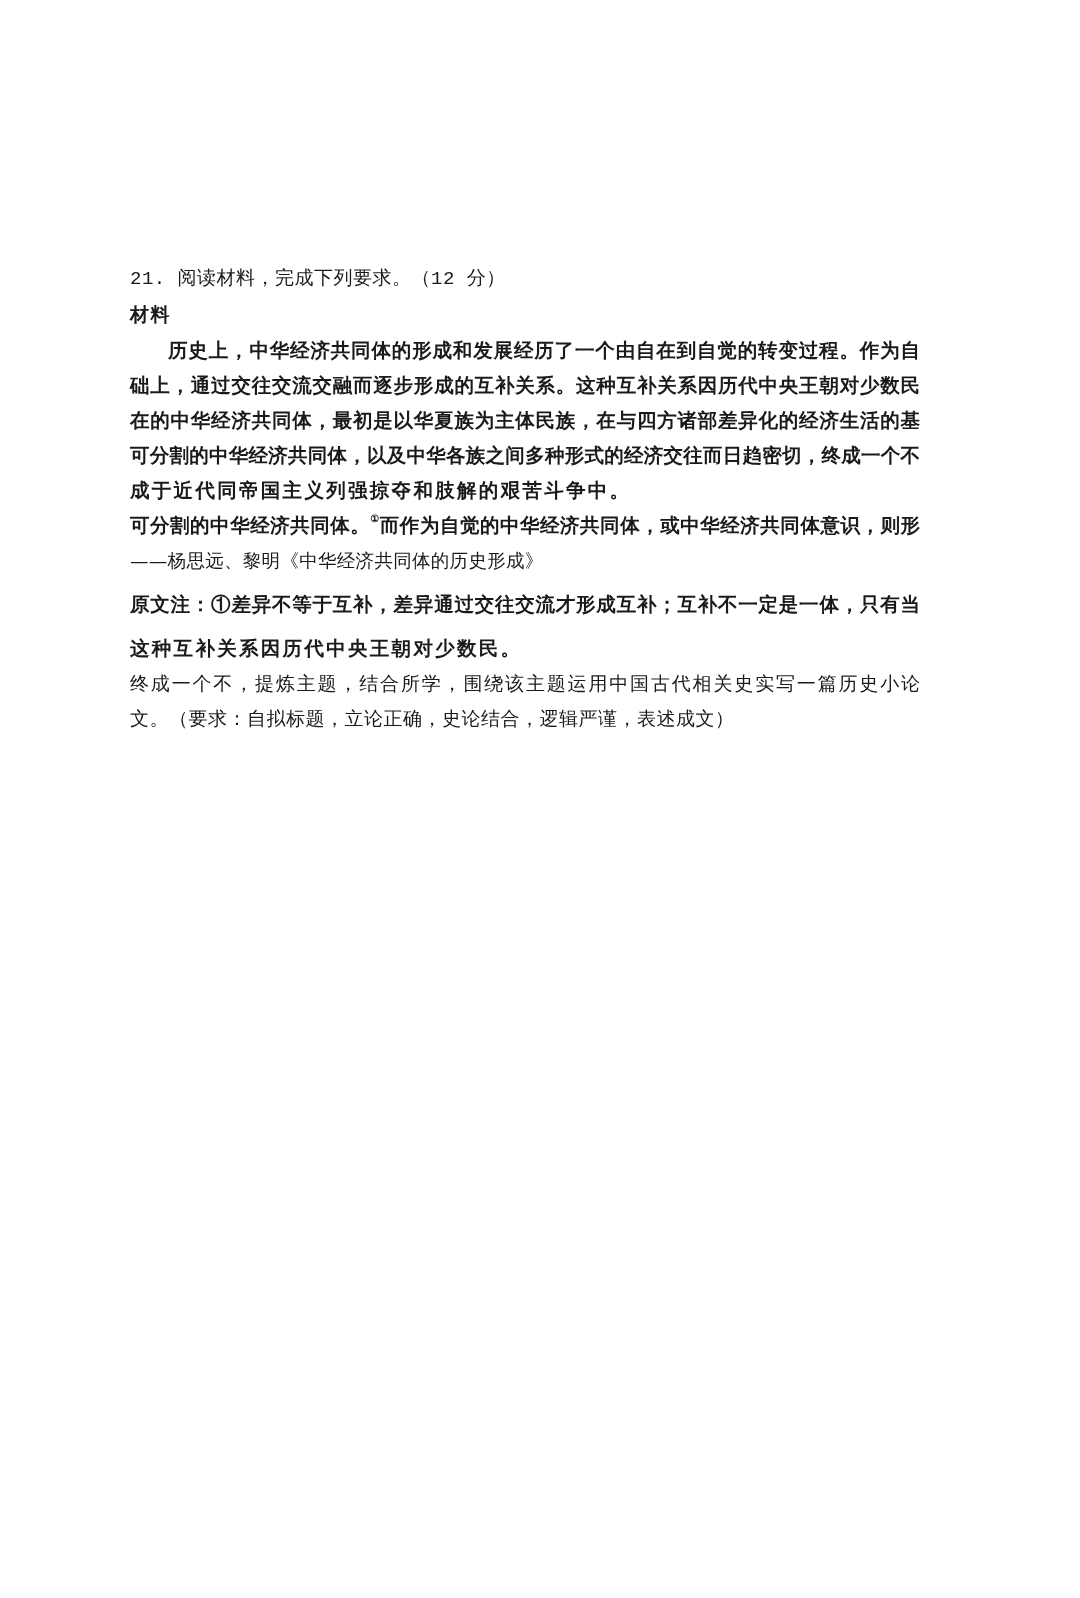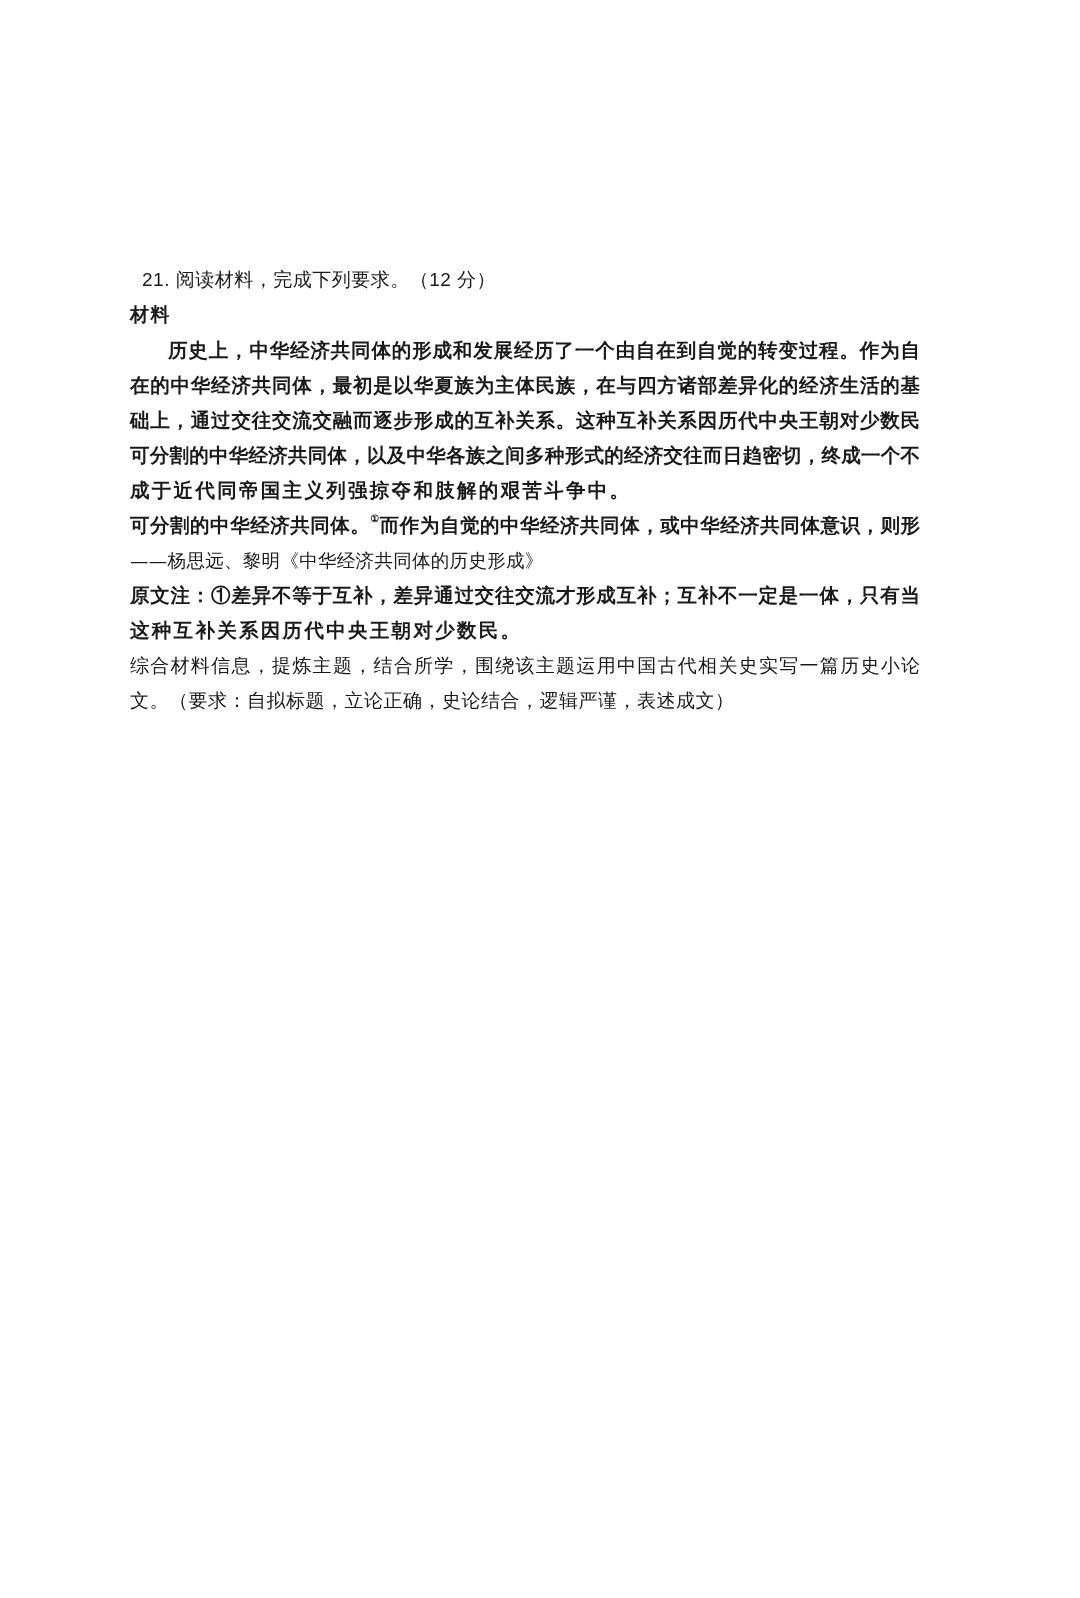--- a/index.html
+++ b/index.html
@@ -22,24 +22,23 @@
       width: 790px;
     }
     .line {
       font-size: 19.5px;
       line-height: 35px;
       height: 35px;
       white-space: nowrap;
       letter-spacing: 1.6px;
     }
     .q-title {
-      font-family: Liberation Sans, sans-serif;
+      font-family: Liberation Mono, monospace;
       font-size: 19px;
       letter-spacing: 0.5px;
-      margin-left: 12px;
     }
     .mat-label {
       font-family: Liberation Serif, serif;
       font-weight: bold;
       font-size: 19px;
       height: 36px;
       line-height: 36px;
     }
     .para .line {
       font-weight: bold;
@@ -54,20 +53,21 @@
     }
     .source {
       font-family: "DejaVu Sans", "Liberation Sans", sans-serif;
       font-size: 18.5px;
       letter-spacing: 0.3px;
       padding-right: 0;
     }
     .note .line {
       letter-spacing: 2.3px;
       font-weight: bold;
+      margin-top: 9px;
     }
     .note .line.justify {
       text-align: justify;
       text-align-last: justify;
       letter-spacing: 0;
     }
     .task .line {
       font-family: "DejaVu Sans", "Liberation Sans", sans-serif;
       font-size: 19px;
       letter-spacing: 0.5px;
@@ -88,31 +88,31 @@
   </style>
 </head>
 <body>
 
 <div class="page">
   <div class="line q-title">21. 阅读材料，完成下列要求。（12 分）</div>
   <div class="line mat-label">材料</div>
 
   <div class="para">
     <div class="line first justify">历史上，中华经济共同体的形成和发展经历了一个由自在到自觉的转变过程。作为自</div>
+    <div class="line justify">础上，通过交往交流交融而逐步形成的互补关系。这种互补关系因历代中央王朝对少数民</div>
     <div class="line justify">在的中华经济共同体，最初是以华夏族为主体民族，在与四方诸部差异化的经济生活的基</div>
-    <div class="line justify">础上，通过交往交流交融而逐步形成的互补关系。这种互补关系因历代中央王朝对少数民</div>
     <div class="line justify">可分割的中华经济共同体，以及中华各族之间多种形式的经济交往而日趋密切，终成一个不</div>
     <div class="line">成于近代同帝国主义列强掠夺和肢解的艰苦斗争中。</div>
     <div class="line justify"><span>可分割的中华经济共同体。</span><sup class="fn">①</sup><span>而作为自觉的中华经济共同体，或中华经济共同体意识，则形</span></div>
   </div>
 
   <div class="line source">——杨思远、黎明《中华经济共同体的历史形成》</div>
 
   <div class="note">
     <div class="line justify">原文注：①差异不等于互补，差异通过交往交流才形成互补；互补不一定是一体，只有当</div>
     <div class="line">这种互补关系因历代中央王朝对少数民。</div>
   </div>
 
   <div class="task">
-    <div class="line justify">综合材料信息，提炼主题，结合所学，围绕该主题运用中国古代相关史实写一篇历史小论</div>
+    <div class="line justify">终成一个不，提炼主题，结合所学，围绕该主题运用中国古代相关史实写一篇历史小论</div>
     <div class="line">文。（要求：自拟标题，立论正确，史论结合，逻辑严谨，表述成文）</div>
   </div>
 </div>
 
 </body></html>

